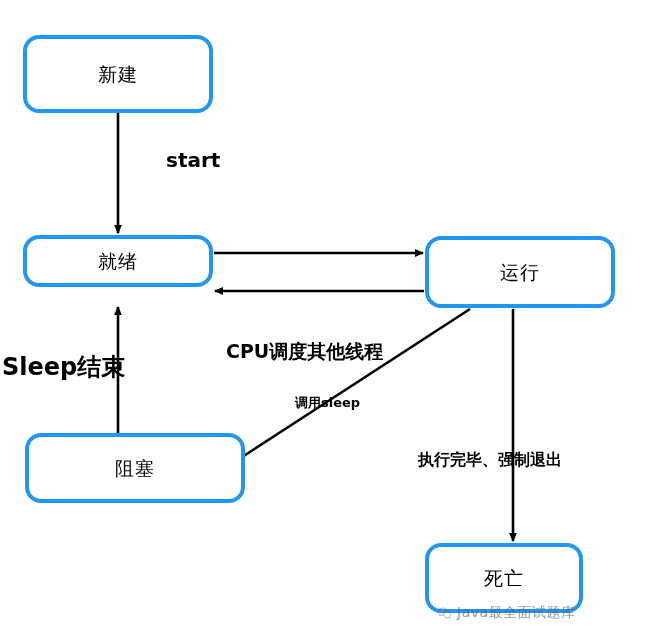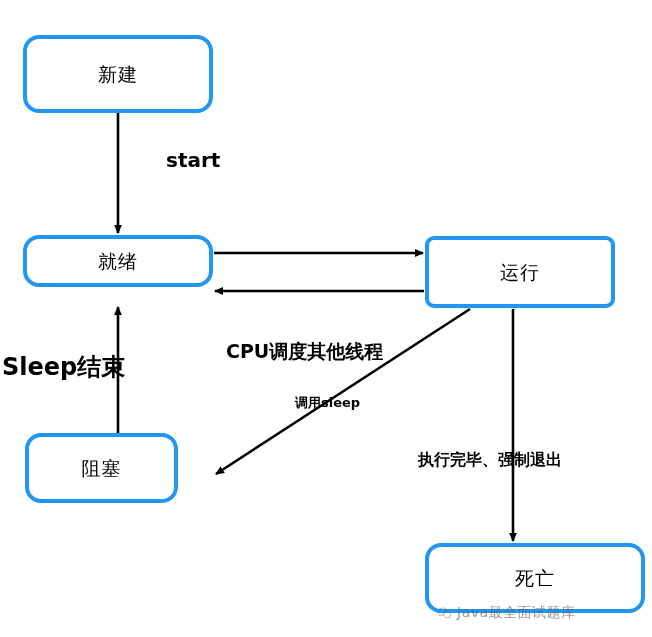--- a/index.html
+++ b/index.html
@@ -104,29 +104,29 @@
   </svg>
 
   <div class="node" style="left:23px; top:35px; width:190px; height:78px;">
     <span class="node-label">新建</span>
   </div>
 
   <div class="node" style="left:23px; top:235px; width:190px; height:52px;">
     <span class="node-label">就绪</span>
   </div>
 
-  <div class="node" style="left:425px; top:236px; width:190px; height:72px;border-radius:9px;">
+  <div class="node" style="left:425px; top:236px; width:190px; height:72px;">
     <span class="node-label">运行</span>
   </div>
 
-  <div class="node" style="left:25px; top:433px; width:153px; height:70px;">
+  <div class="node" style="left:25px; top:433px; width:220px; height:70px;">
     <span class="node-label">阻塞</span>
   </div>
 
-  <div class="node" style="left:425px; top:543px; width:220px; height:70px;">
+  <div class="node" style="left:425px; top:543px; width:158px; height:70px;">
     <span class="node-label">死亡</span>
   </div>
 
   <div class="edge-label lbl-start">start</div>
 
 
   <div class="edge-label lbl-cpu-other">CPU调度其他线程</div>
 
   <div class="edge-label lbl-sleep-end">Sleep结束</div>
 

